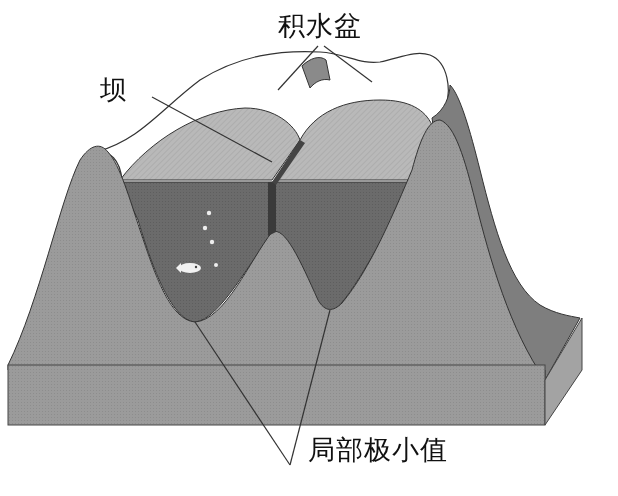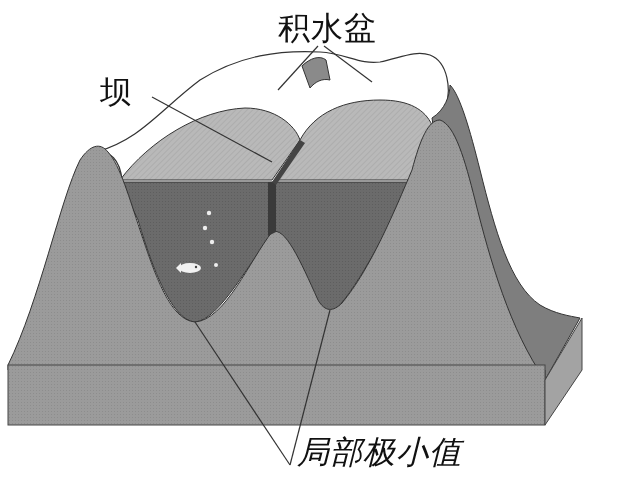--- a/index.html
+++ b/index.html
@@ -1,21 +1,21 @@
 <!DOCTYPE html>
 <html><head>
   <meta charset="utf-8">
   <style>
     html, body { margin: 0; padding: 0; background: #ffffff; }
     body { width: 618px; height: 496px; position: relative; overflow: hidden; font-family: "DejaVu Sans", sans-serif; }
     #diagram { position: absolute; left: 0; top: 0; width: 618px; height: 496px; }
-    .label { position: absolute; font-family: "DejaVu Serif", serif; font-size: 32px; color: #111; letter-spacing: 1px; white-space: nowrap; line-height: 1; }
+    .label { position: absolute; font-family: "DejaVu Serif", serif; font-size: 27px; color: #111; letter-spacing: 1px; white-space: nowrap; line-height: 1; }
     #label-basin { left: 278px; top: 12px; }
     #label-dam { left: 100px; top: 76px; }
-    #label-minima { left: 297px; top: 436px; font-style: italic; }
+    #label-minima { left: 308px; top: 436px; }
   </style>
 </head>
 <body>
 
 <svg id="diagram" viewBox="0 0 618 496" xmlns="http://www.w3.org/2000/svg">
   <defs>
     <pattern id="hatch" patternUnits="userSpaceOnUse" width="4" height="4" patternTransform="rotate(45)">
       <rect width="4" height="4" fill="#b9b9b9"></rect>
       <line x1="0" y1="0" x2="0" y2="4" stroke="#a9a9a9" stroke-width="1.5"></line>
     </pattern>

